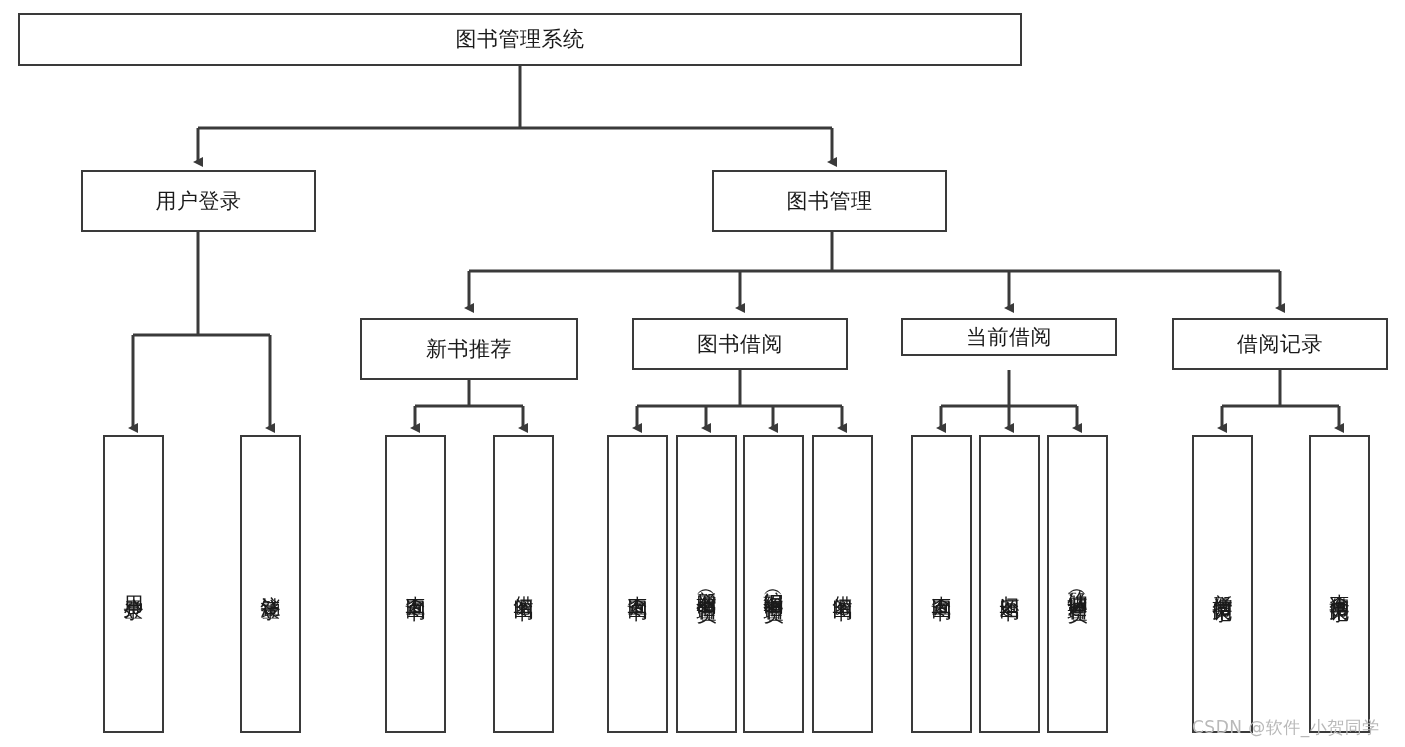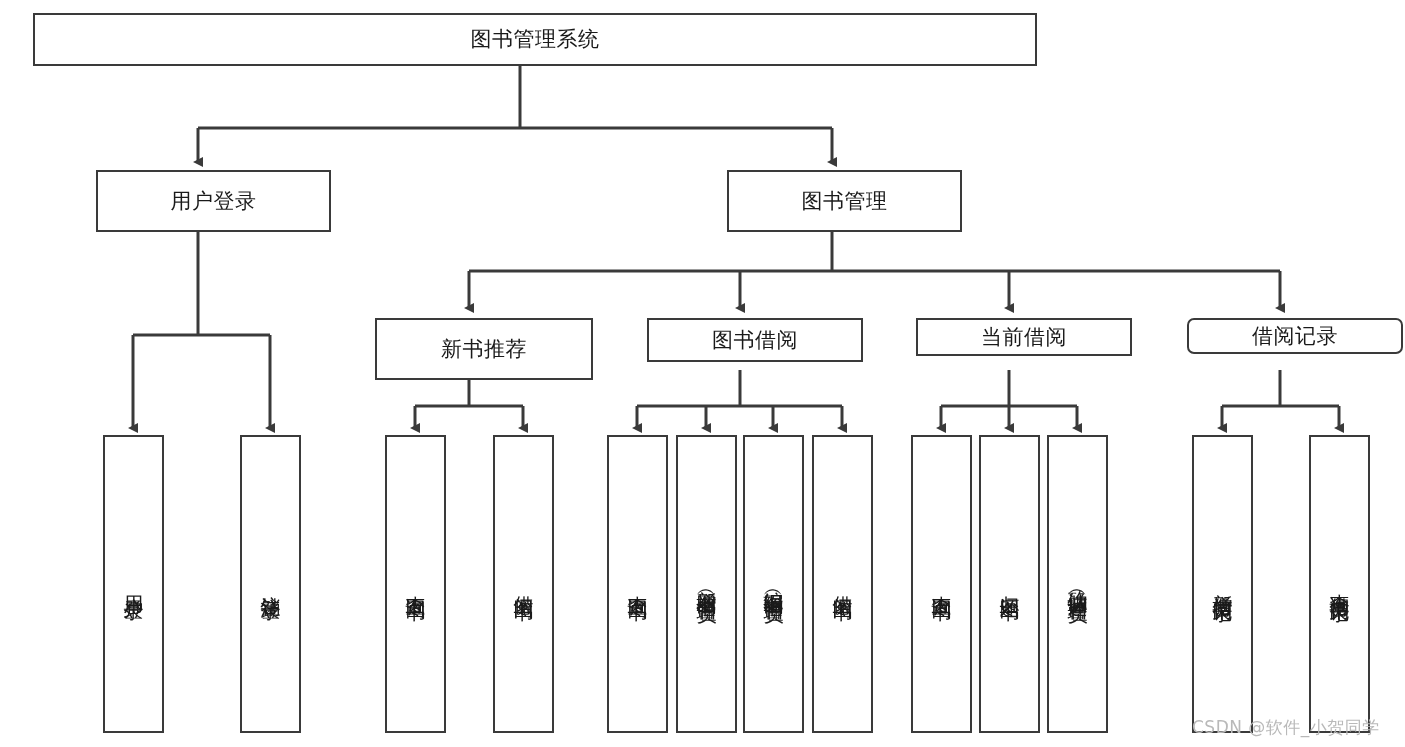--- a/index.html
+++ b/index.html
@@ -34,21 +34,20 @@
     display: flex;
     align-items: center;
     justify-content: center;
     text-align: center;
     z-index: 3;
   }
   .node-h {
     font-size: 21px;
     line-height: 1.15;
     letter-spacing: 0.5px;
-    margin-left: 15px;
   }
   .node-v {
     writing-mode: vertical-rl;
     text-orientation: upright;
     font-size: 20px;
     line-height: 1.35;
     letter-spacing: 2px;
     padding: 4px 0;
     white-space: normal;
   }
@@ -116,23 +115,23 @@
       <path d="M1339,406 L1339,428" marker-end="url(#arrowhead)"></path>
     </g>
   </svg>
 
   <div class="node node-h" style="left:18px; top:13px; width:1004px; height:53px;">图书管理系统</div>
 
   <div class="node node-h" style="left:81px; top:170px; width:235px; height:62px;">用户登录</div>
   <div class="node node-h" style="left:712px; top:170px; width:235px; height:62px;">图书管理</div>
 
   <div class="node node-h" style="left:360px; top:318px; width:218px; height:62px;">新书推荐</div>
-  <div class="node node-h" style="left:632px; top:318px; width:216px; height:44px;">图书借阅</div>
+  <div class="node node-h" style="left:632px; top:318px; width:216px; height:52px;">图书借阅</div>
   <div class="node node-h" style="left:901px; top:318px; width:216px; height:38px;">当前借阅</div>
-  <div class="node node-h" style="left:1172px; top:318px; width:216px; height:36px;border-radius:7px;">借阅记录</div>
+  <div class="node node-h" style="left:1172px; top:318px; width:216px; height:52px;">借阅记录</div>
 
   <div class="node node-v" style="left:103px; top:435px; width:61px; height:298px;">用户登录</div>
   <div class="node node-v" style="left:240px; top:435px; width:61px; height:298px;">注销登录</div>
 
   <div class="node node-v" style="left:385px; top:435px; width:61px; height:298px;">查询图书</div>
   <div class="node node-v" style="left:493px; top:435px; width:61px; height:298px;">借阅图书</div>
 
   <div class="node node-v" style="left:607px; top:435px; width:61px; height:298px;">查询图书</div>
   <div class="node node-v" style="left:676px; top:435px; width:61px; height:298px;">新增图书（管理员）</div>
   <div class="node node-v" style="left:743px; top:435px; width:61px; height:298px;">编辑图书（管理员）</div>

